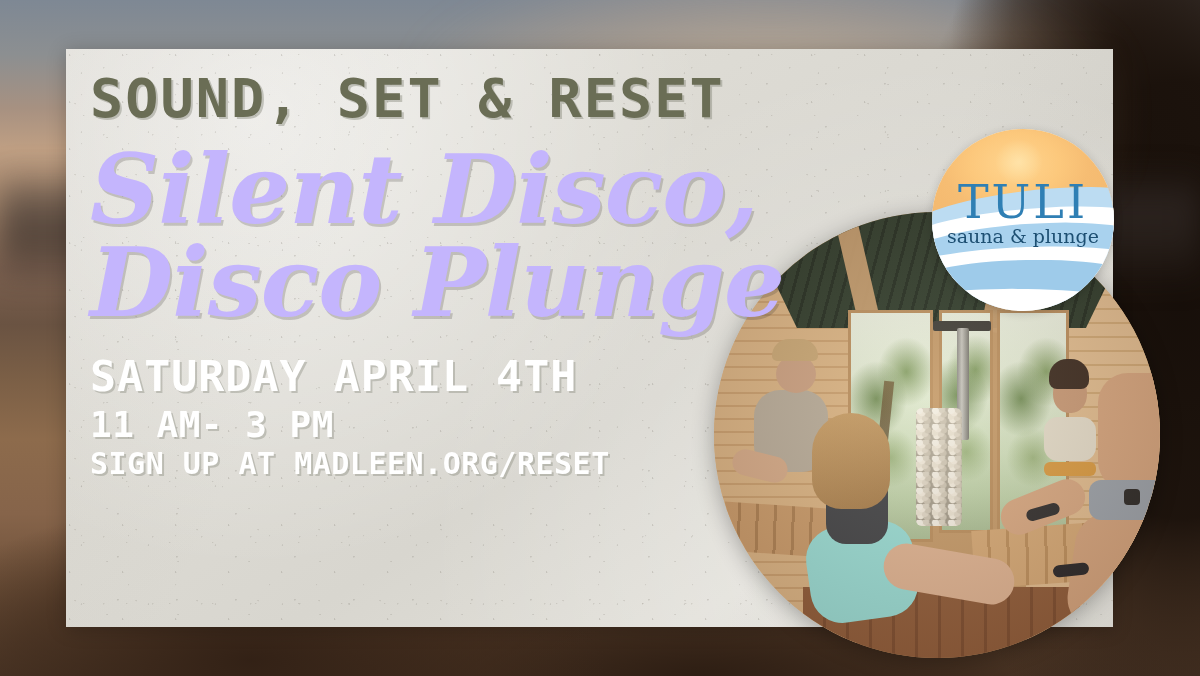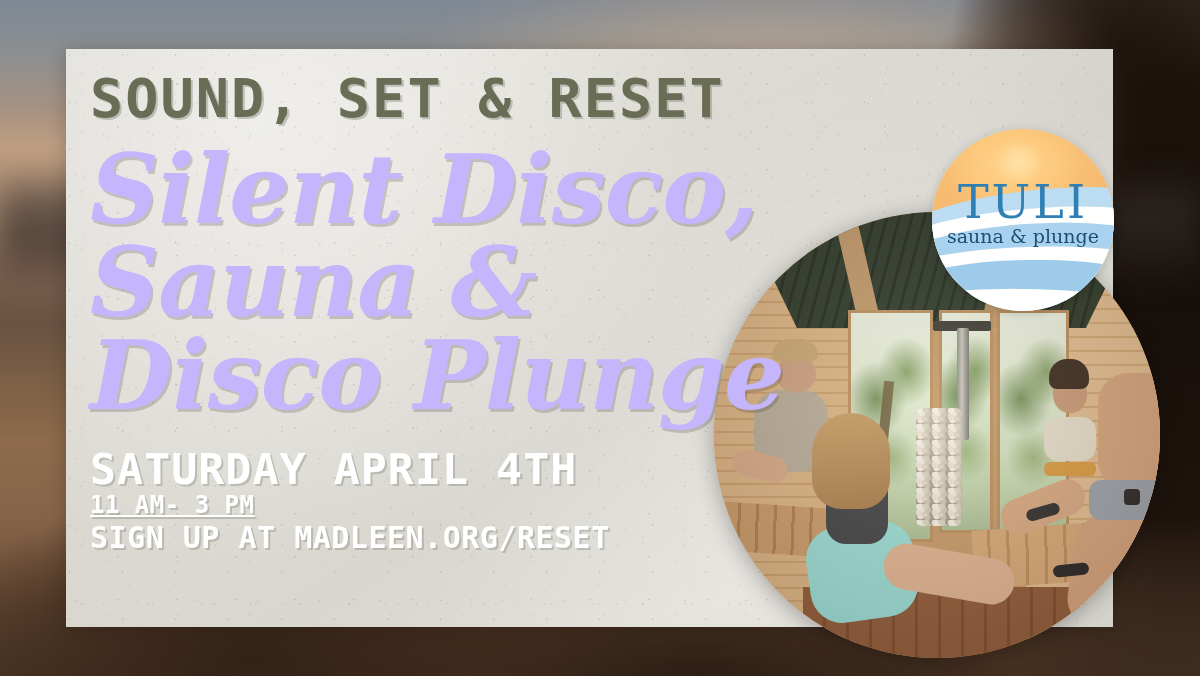--- a/index.html
+++ b/index.html
@@ -162,25 +162,25 @@
   }
   .detail-date {
     font-size: 42px;
     line-height: 1.06;
     letter-spacing: 1px;
     transform: scaleX(1.03);
     transform-origin: left center;
     white-space: nowrap;
   }
   .detail-time {
-    font-size: 24px;
+    margin-top: 6px;
+    font-size: 36px;
     line-height: 1.08;
     letter-spacing: 0.5px;
     white-space: nowrap;
-    text-decoration: underline;
   }
   .detail-signup {
     margin-top: 3px;
     font-size: 30px;
     line-height: 1.08;
     letter-spacing: 0.5px;
     white-space: nowrap;
   }
 
   
@@ -475,21 +475,20 @@
       <div class="logo-title">TULI</div>
       <div class="logo-sub">sauna &amp; plunge</div>
     </div>
   </div>
 
   <div class="text-block">
     <div class="kicker">SOUND, SET &amp; RESET</div>
 
     <div class="headline">
       <span class="hl-line">Silent Disco,</span>
-      <span class="hl-line">Sauna &amp;</span>
       <span class="hl-line">Disco Plunge</span>
     </div>
 
     <div class="details">
       <div class="detail-date">SATURDAY APRIL 4TH</div>
       <div class="detail-time">11 AM- 3 PM</div>
       <div class="detail-signup">SIGN UP AT MADLEEN.ORG/RESET</div>
     </div>
   </div>
 

